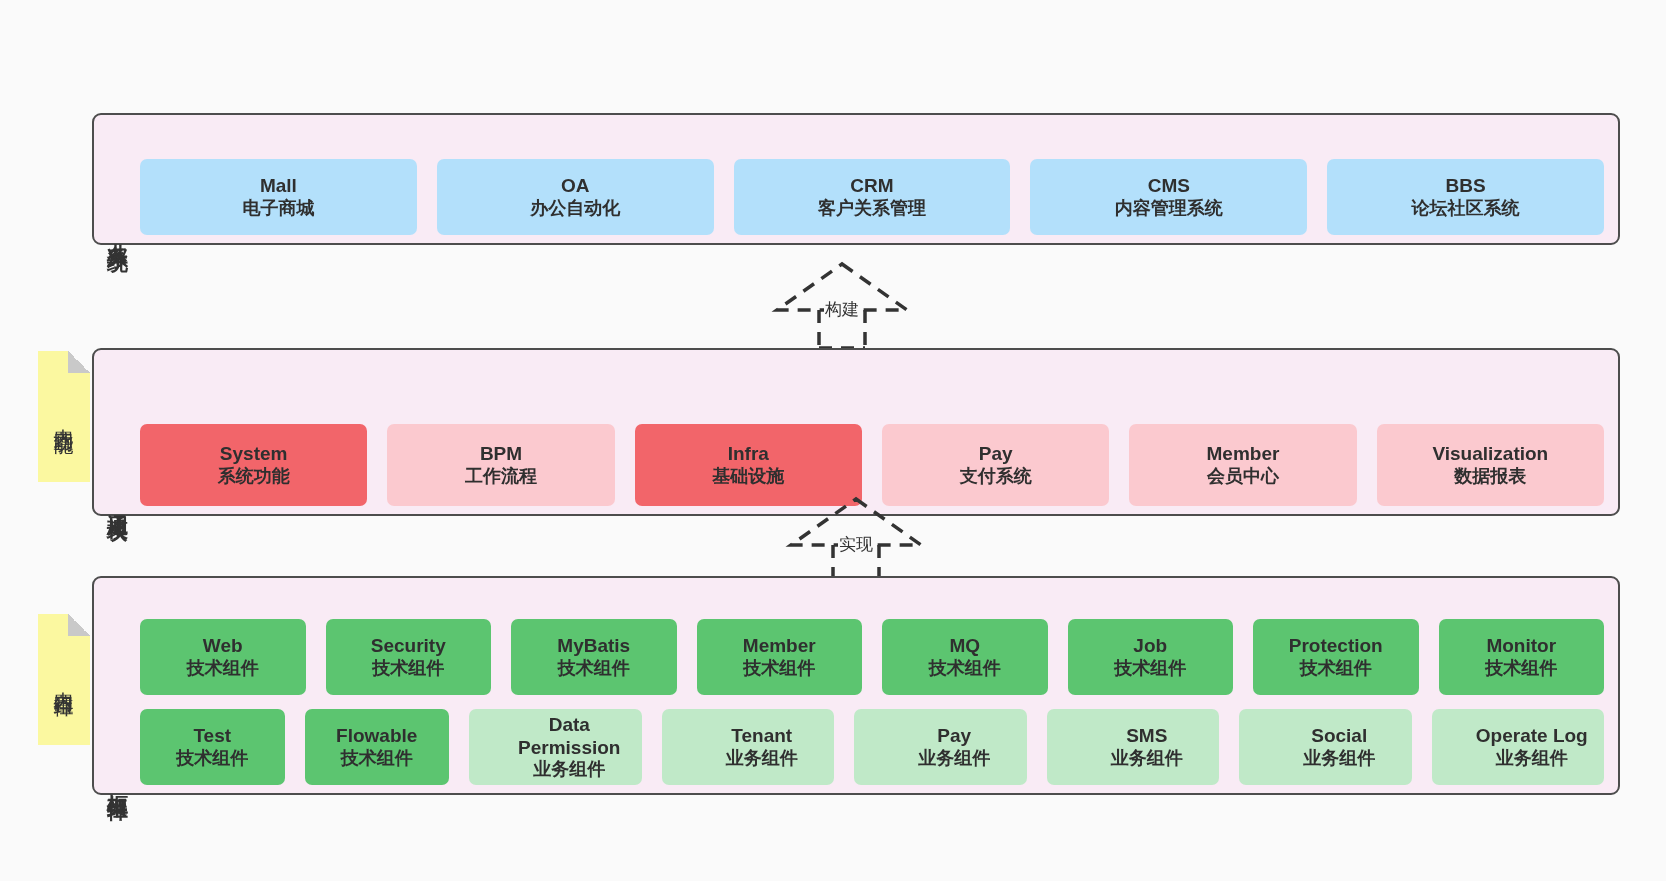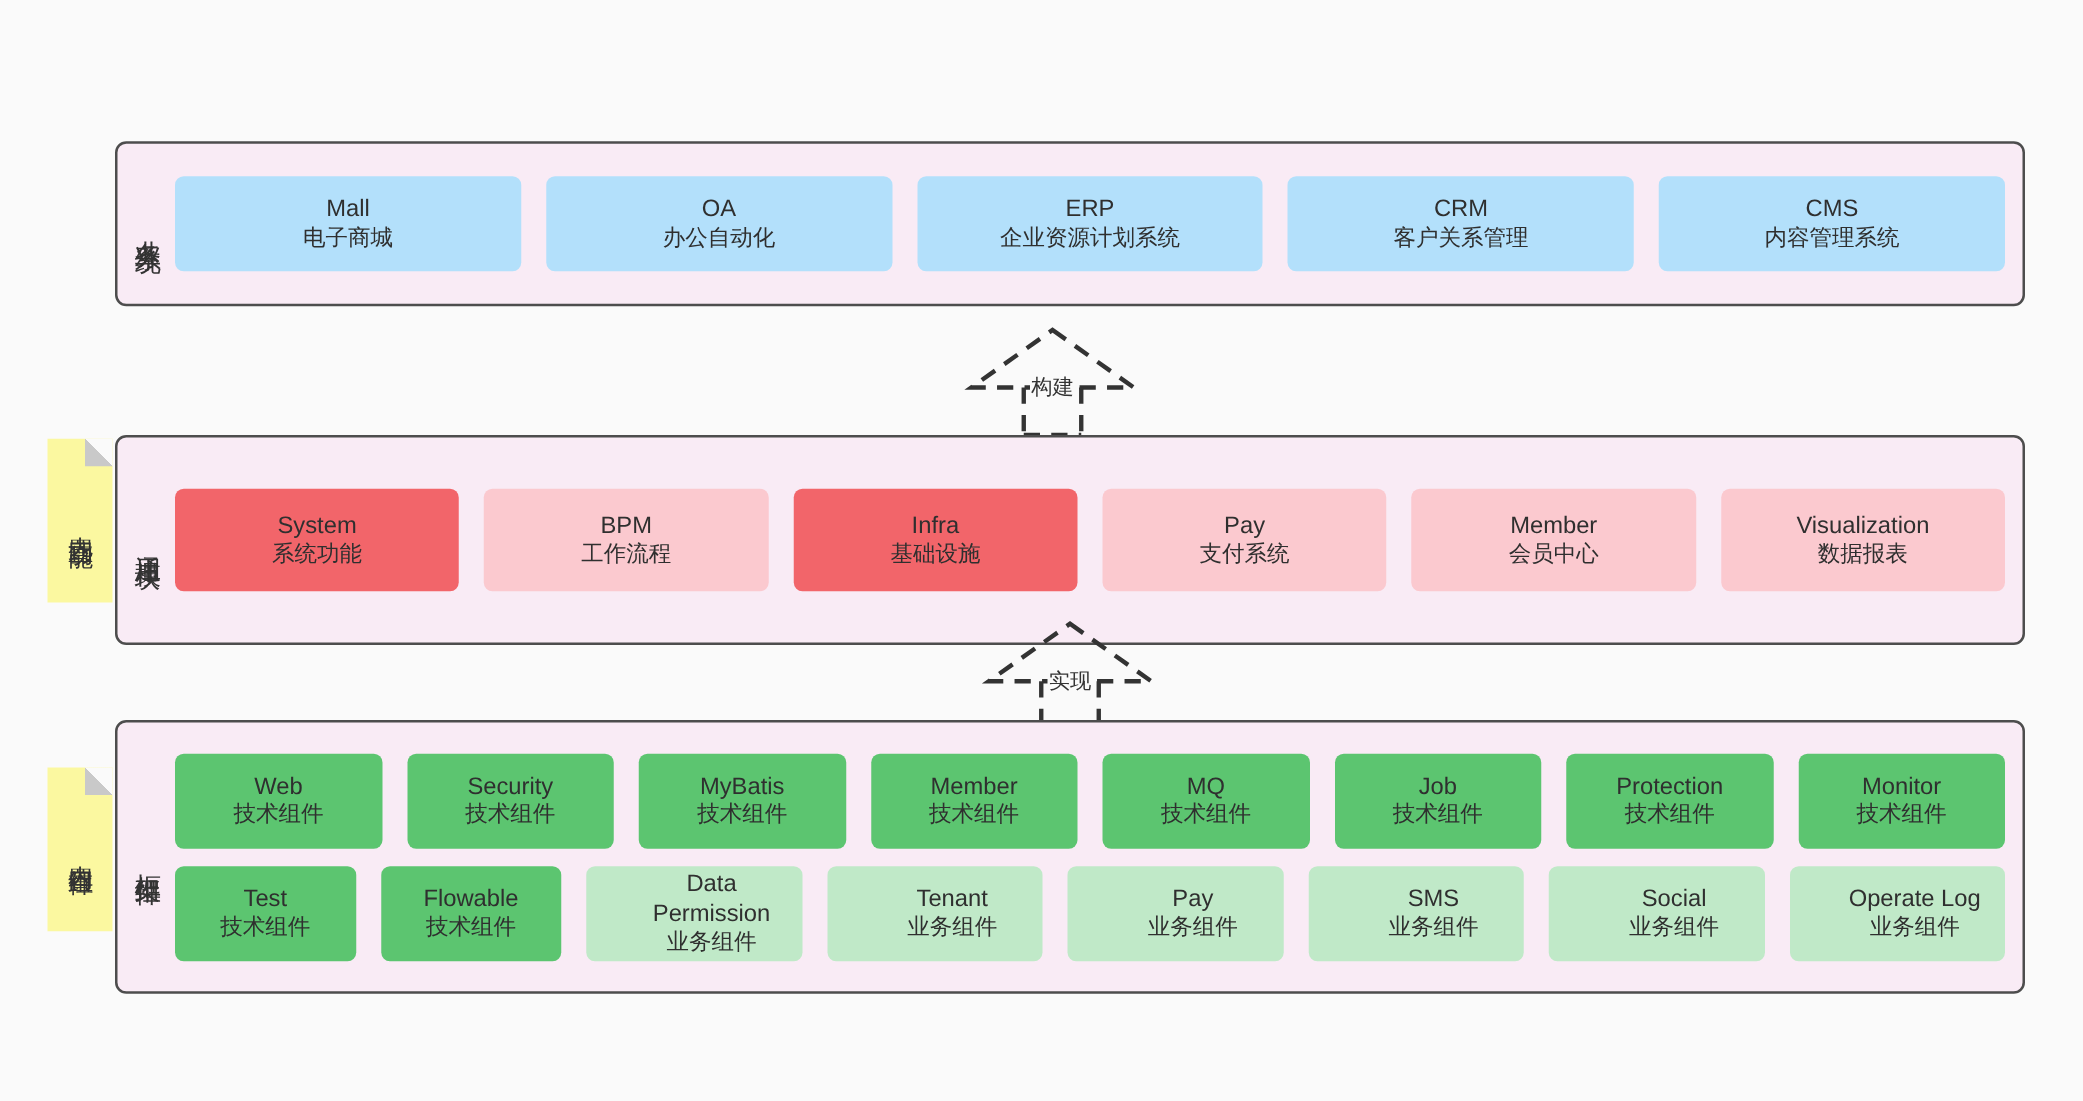--- a/index.html
+++ b/index.html
@@ -16,25 +16,26 @@
     position: relative;
     width: 1666px;
     height: 881px;
     background: #fafafa;
   }
 
   
   .layer {
     position: absolute;
     display: flex;
-    align-items: center;
+    align-items: flex-end;
     background: #f9ebf5;
     border: 2px solid #4d4d4d;
     border-radius: 9px;
     padding: 8px 10px 8px 0;
+    font-weight: bold;
   }
 
   .layer-title {
     flex: 0 0 auto;
     width: 46px;
     display: flex;
     align-items: center;
     justify-content: center;
     font-size: 21px;
     line-height: 1.18;
@@ -166,30 +167,30 @@
       <div class="row">
         <div class="card c-blue">
           <span class="en">Mall</span>
           <span class="zh">电子商城</span>
         </div>
         <div class="card c-blue">
           <span class="en">OA</span>
           <span class="zh">办公自动化</span>
         </div>
         <div class="card c-blue">
-          <span class="en">ERP</span>
-          <span class="zh">企业资源计划系统</span>
-        </div>
-        <div class="card c-blue">
           <span class="en">CRM</span>
           <span class="zh">客户关系管理</span>
         </div>
         <div class="card c-blue">
           <span class="en">CMS</span>
           <span class="zh">内容管理系统</span>
+        </div>
+        <div class="card c-blue">
+          <span class="en">BBS</span>
+          <span class="zh">论坛社区系统</span>
         </div>
       </div>
     </div>
   </div>
 
   <div class="arrow arrow-build">
     <svg width="160" height="92" viewBox="0 0 160 92" fill="none" aria-hidden="true">
       <path d="M80 6 L145 52 L15 52 Z" stroke="#333333" stroke-width="3.5" stroke-dasharray="13 9" fill="none" stroke-linecap="butt"></path>
       <path d="M57 52 L57 92" stroke="#333333" stroke-width="3.5" stroke-dasharray="13 9" fill="none"></path>
       <path d="M103 52 L103 92" stroke="#333333" stroke-width="3.5" stroke-dasharray="13 9" fill="none"></path>

